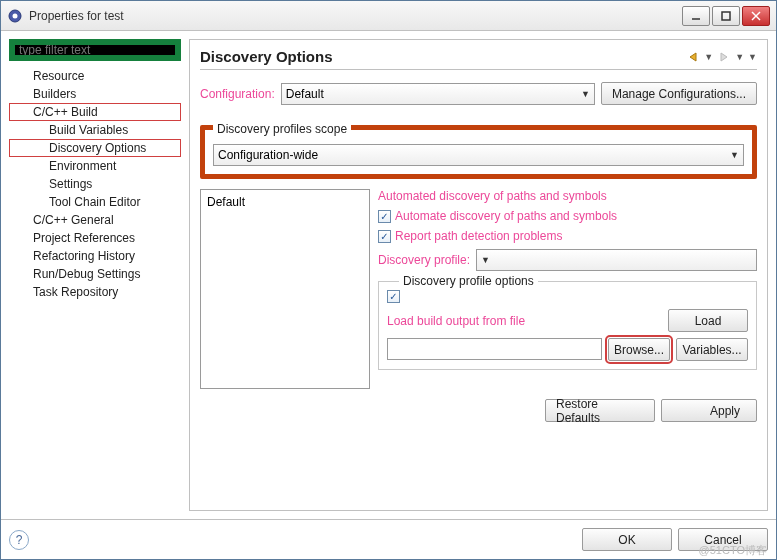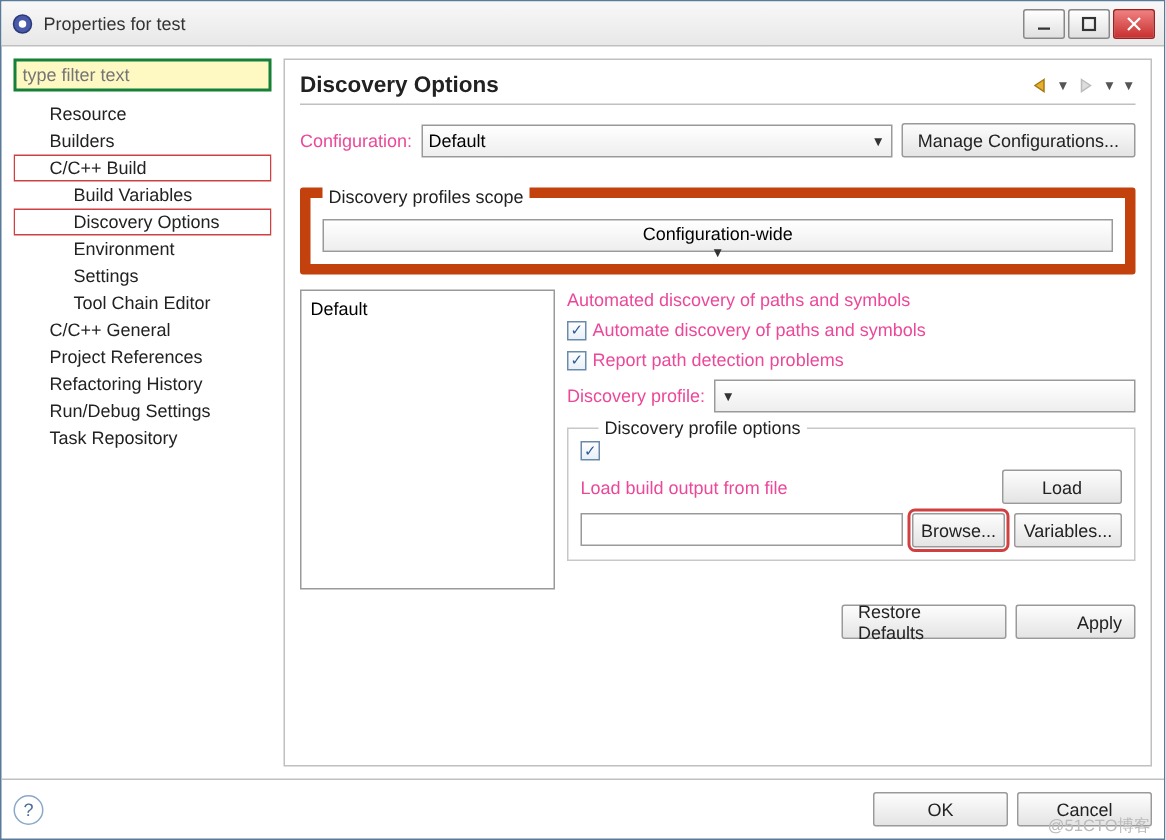--- a/index.html
+++ b/index.html
@@ -6,40 +6,40 @@
 body { margin: 0; background: #fff; }
 .window { width: 777px; height: 560px; border: 1px solid #5a7a9a; background: #fff; display: flex; flex-direction: column; }
 .titlebar { height: 30px; background: linear-gradient(#f8f8f8,#e8e8e8); border-bottom: 1px solid #c0c0c0; display: flex; align-items: center; padding: 0 6px; }
 .titlebar-icon { width: 16px; height: 16px; margin-right: 6px; display:inline-flex; align-items:center; justify-content:center; }
 .titlebar-text { flex: 1; color: #333; }
 .win-btns { display: flex; gap: 2px; }
 .win-btn { width: 28px; height: 20px; border: 1px solid #888; background: linear-gradient(#fff,#e0e0e0); display:flex; align-items:center; justify-content:center; border-radius:2px; cursor:pointer; }
 .win-btn.close { background: linear-gradient(#f08080,#c83030); border-color:#a02020; color:#fff; }
 .body { flex:1; display:flex; padding: 8px; gap: 8px; overflow:hidden; }
 .leftcol { width: 172px; display:flex; flex-direction:column; }
-.filter { height: 22px; border:2px solid #15803d; padding: 2px 4px; color:#888; background:#fef9c3; }
+.filter { height: 22px; border:6px solid #15803d; padding: 2px 4px; color:#888; background:#000000; }
 .tree { flex:1; border-top:0; margin-top:6px; overflow:auto; }
 .tree-item { padding: 2px 2px 2px 0; color:#222; cursor:pointer; white-space:nowrap; }
 .ind1 { padding-left: 24px; }
 .ind2 { padding-left: 40px; }
 .hl { outline: 1px solid #d04040; outline-offset: -1px; }
 .rightcol { flex:1; border:1px solid #c0c0c0; display:flex; flex-direction:column; padding: 8px 10px; overflow:auto; }
 .header-row { display:flex; align-items:center; border-bottom:1px solid #c0c0c0; padding-bottom:4px; margin-bottom:12px; }
 .header-title { font-size:15px; font-weight:bold; flex:1; color:#222; }
 .nav-arrows { display:flex; gap:4px; align-items:center; }
 .arrow-btn { width:14px; height:14px; cursor:pointer; }
 .dd { font-size:9px; color:#555; }
 .config-row { display:flex; align-items:center; gap:6px; margin-bottom:20px; }
 .label { color:#ec4899; }
 .select { flex:1; height:22px; border:1px solid #9a9a9a; background:linear-gradient(#fff,#eee); padding:2px 4px; display:flex; align-items:center; justify-content:space-between; cursor:pointer; }
 .select-static { height:22px; border:1px solid #9a9a9a; background:linear-gradient(#fff,#eee); padding:2px 4px; display:flex; align-items:center; justify-content:space-between; cursor:pointer; }
 .btn { height:23px; border:1px solid #9a9a9a; background:linear-gradient(#fdfdfd,#e4e4e4); padding:0 10px; display:inline-flex; align-items:center; justify-content:center; cursor:pointer; border-radius:2px; color:#222; }
-.group { border:7px solid #c2410c; border-radius:2px; padding:8px; margin-bottom:10px; position:relative; }
+.group { border:5px solid #c2410c; border-radius:2px; padding:8px; margin-bottom:10px; position:relative; }
 .group-title { position:absolute; top:-8px; left:8px; background:#fff; padding:0 4px; color:#222; }
-.scope-select { width:100%; margin-top:6px;flex-direction:column; }
+.scope-select { width:100%; margin-top:6px; }
 .split { display:flex; gap:8px; }
 .listbox { width:170px; height:200px; border:1px solid #9a9a9a; background:#fff; padding:4px; }
 .list-item { padding:1px 2px; }
 .opts { flex:1; display:flex; flex-direction:column; gap:6px; }
 .chk-row { display:flex; align-items:center; gap:4px; }
 .chk { width:13px; height:13px; border:1px solid #6a8aab; background:linear-gradient(#fff,#e8f0f8); display:inline-flex; align-items:center; justify-content:center; font-size:10px; color:#2a5a9a; cursor:pointer; }
 .profile-row { display:flex; align-items:center; gap:6px; }
 .profile-row .select-static { flex:1; min-width:0; }
 .subgroup { border:1px solid #c8c8c8; padding:8px; position:relative; margin-top:4px; }
 .subgroup-title { position:absolute; top:-8px; left:20px; background:#fff; padding:0 4px; color:#222; }
@@ -179,21 +179,21 @@
               <input class="text-input" style="">
               <div class="btn browse-hl" style="width:62px;">Browse...</div>
               <div class="btn" style="width:72px;">Variables...</div>
             </div>
           </div>
         </div>
       </div>
 
       <div class="bottom-split">
         <div class="btn" style="width:110px;">Restore Defaults</div>
-        <div class="btn" style="width:80px;padding-left:42px;">Apply</div>
+        <div class="btn" style="width:96px;padding-left:42px;">Apply</div>
       </div>
     </div>
   </div>
 
   <div class="footer">
     <div class="help">?</div>
     <div class="footer-btns">
       <div class="btn">OK</div>
       <div class="btn">Cancel</div>
     </div>

